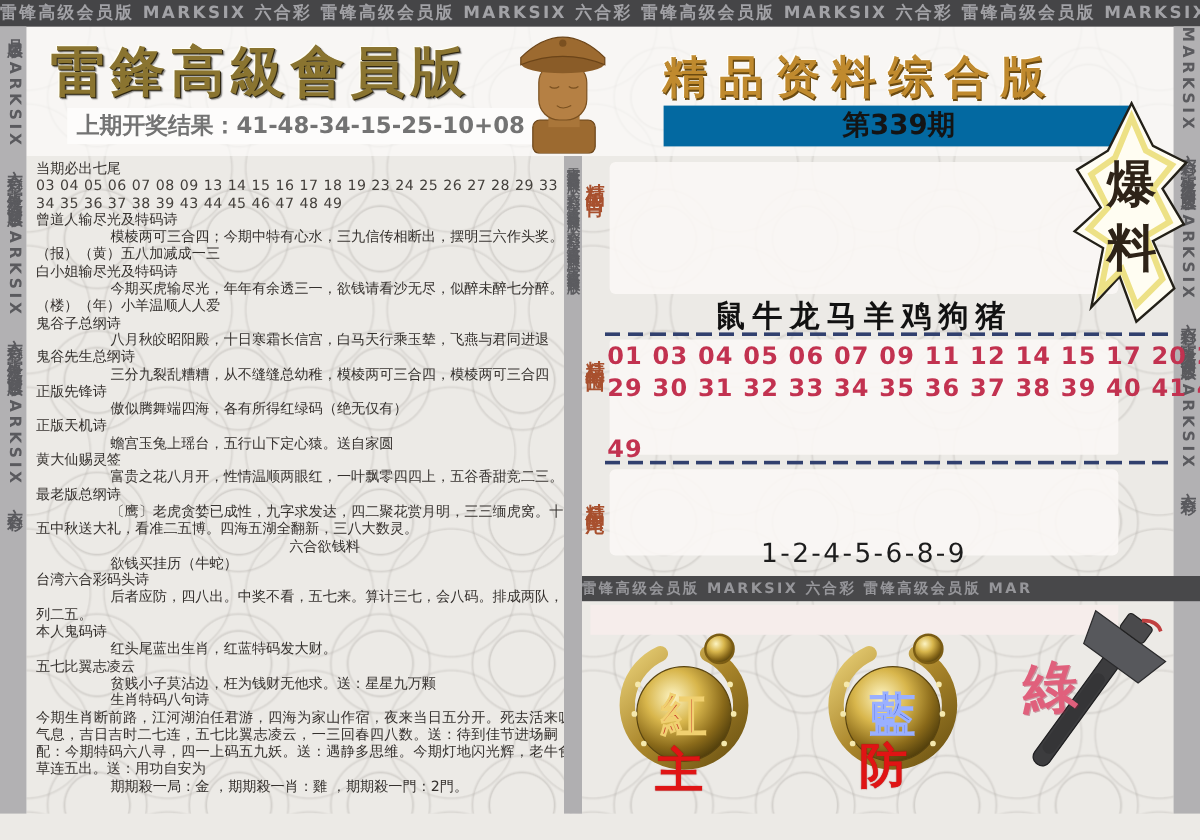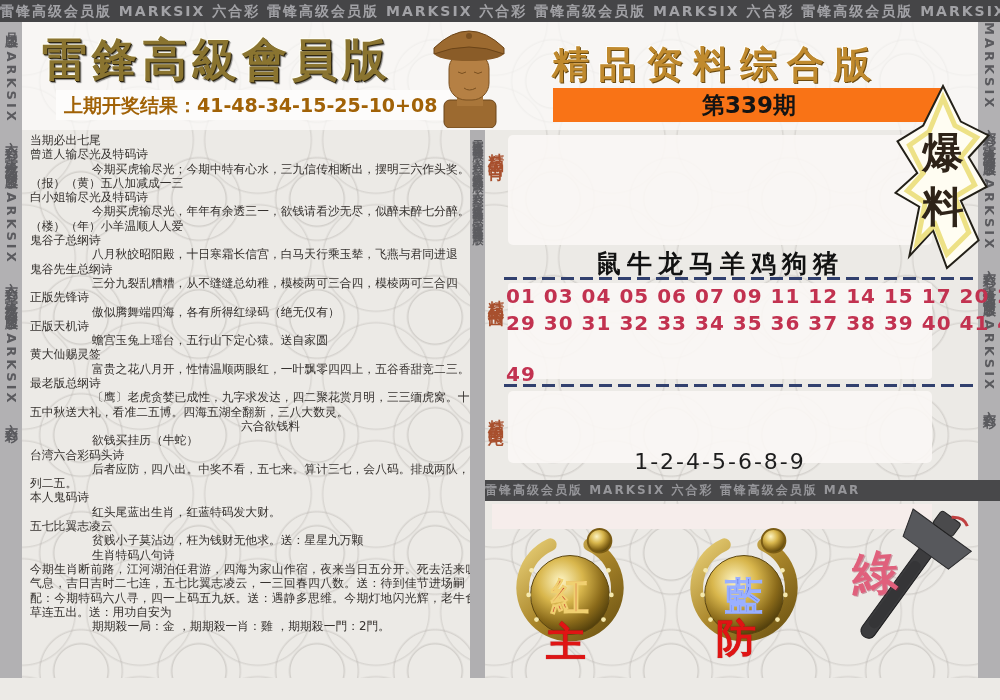--- a/index.html
+++ b/index.html
@@ -35,32 +35,32 @@
   
   .header-band{position:absolute;left:22px;top:22px;width:956px;height:108px;background:rgba(252,251,249,.72);}
   .title-left{
     position:absolute;left:42px;top:30px;width:400px;
     font-size:45px;font-weight:bold;letter-spacing:5px;white-space:nowrap;
     color:#8a7430;
     text-shadow:1px 1px 0 #2c2410,2px 2px 1px rgba(0,0,0,.45),-1px -1px 0 rgba(255,255,245,.9);
   }
   .result-line{
     position:absolute;left:56px;top:90px;width:386px;height:30px;background:#fdfcfb;
-    font-size:19px;font-weight:bold;color:#a16207;line-height:30px;white-space:nowrap;
+    font-size:19px;font-weight:bold;color:#737373;line-height:30px;white-space:nowrap;
     padding-left:8px;
   }
   .bust{position:absolute;left:424px;top:12px;width:90px;height:116px;}
   .title-right{
     position:absolute;left:552px;top:40px;width:400px;
     font-size:37px;font-weight:bold;letter-spacing:10px;white-space:nowrap;
     color:#c08a2e;
     text-shadow:1px 1px 0 #6b4a10,0 0 2px rgba(255,250,230,.9),-1px -1px 0 #fff;
   }
   .issue-strip{
-    position:absolute;left:553px;top:88px;width:392px;height:34px;background:#f97316;
+    position:absolute;left:553px;top:88px;width:392px;height:34px;background:#0369a1;
     text-align:center;font-size:23px;font-weight:bold;color:#141414;line-height:34px;
   }
   
   .left-panel{
     position:absolute;left:30px;top:133px;width:447px;height:530px;overflow:hidden;
     font-size:11.8px;line-height:14.3px;color:#35312e;
   }
   .ln{white-space:normal;}
   .verse{text-indent:62px;}
   .sub{margin-left:34px;text-align:center;}
@@ -147,22 +147,23 @@
   <svg class="burst" viewBox="0 0 104 190">
     <polygon points="52,2 70,38 98,52 78,74 96,104 70,118 88,158 56,186 42,148 18,174 28,124 4,110 26,90 6,58 32,42" fill="#fffdf2" stroke="#232018" stroke-width="2"></polygon>
     <polygon points="52,14 64,42 86,54 70,74 84,102 64,114 78,150 56,172 44,142 26,160 34,120 16,108 32,90 18,62 38,48" fill="none" stroke="#e8d96a" stroke-width="5" opacity=".8"></polygon>
     <text x="52" y="84" text-anchor="middle" font-size="42" font-weight="bold" fill="#2e2318">爆</text>
     <text x="52" y="138" text-anchor="middle" font-size="42" font-weight="bold" fill="#2e2318">料</text>
   </svg>
 
   <div class="left-panel">
 
   <div class="ln head">当期必出七尾</div>
+      <div class="ln nums">03 04 05 06 07 08 09 13 14 15 16 17 18 19 23 24 25 26 27 28 29 33 34 35 36 37 38 39 43 44 45 46 47 48 49</div>
       <div class="ln head">曾道人输尽光及特码诗</div>
-      <div class="ln verse">今期买虎输尽光；今期中特有心水，三九信传相断出，摆明三六作头奖。</div>
+      <div class="ln verse">模棱两可三合四；今期中特有心水，三九信传相断出，摆明三六作头奖。</div>
       <div class="ln head">（报）（黄）五八加减成一三</div>
       <div class="ln head">白小姐输尽光及特码诗</div>
       <div class="ln verse">今期买虎输尽光，年年有余透三一，欲钱请看沙无尽，似醉未醉七分醉。</div>
       <div class="ln head">（楼）（年）小羊温顺人人爱</div>
       <div class="ln head">鬼谷子总纲诗</div>
       <div class="ln verse">八月秋皎昭阳殿，十日寒霜长信宫，白马天行乘玉辇，飞燕与君同进退</div>
       <div class="ln head">鬼谷先生总纲诗</div>
       <div class="ln verse">三分九裂乱糟糟，从不缝缝总幼稚，模棱两可三合四，模棱两可三合四</div>
       <div class="ln head">正版先锋诗</div>
       <div class="ln verse">傲似腾舞端四海，各有所得红绿码（绝无仅有）</div>

